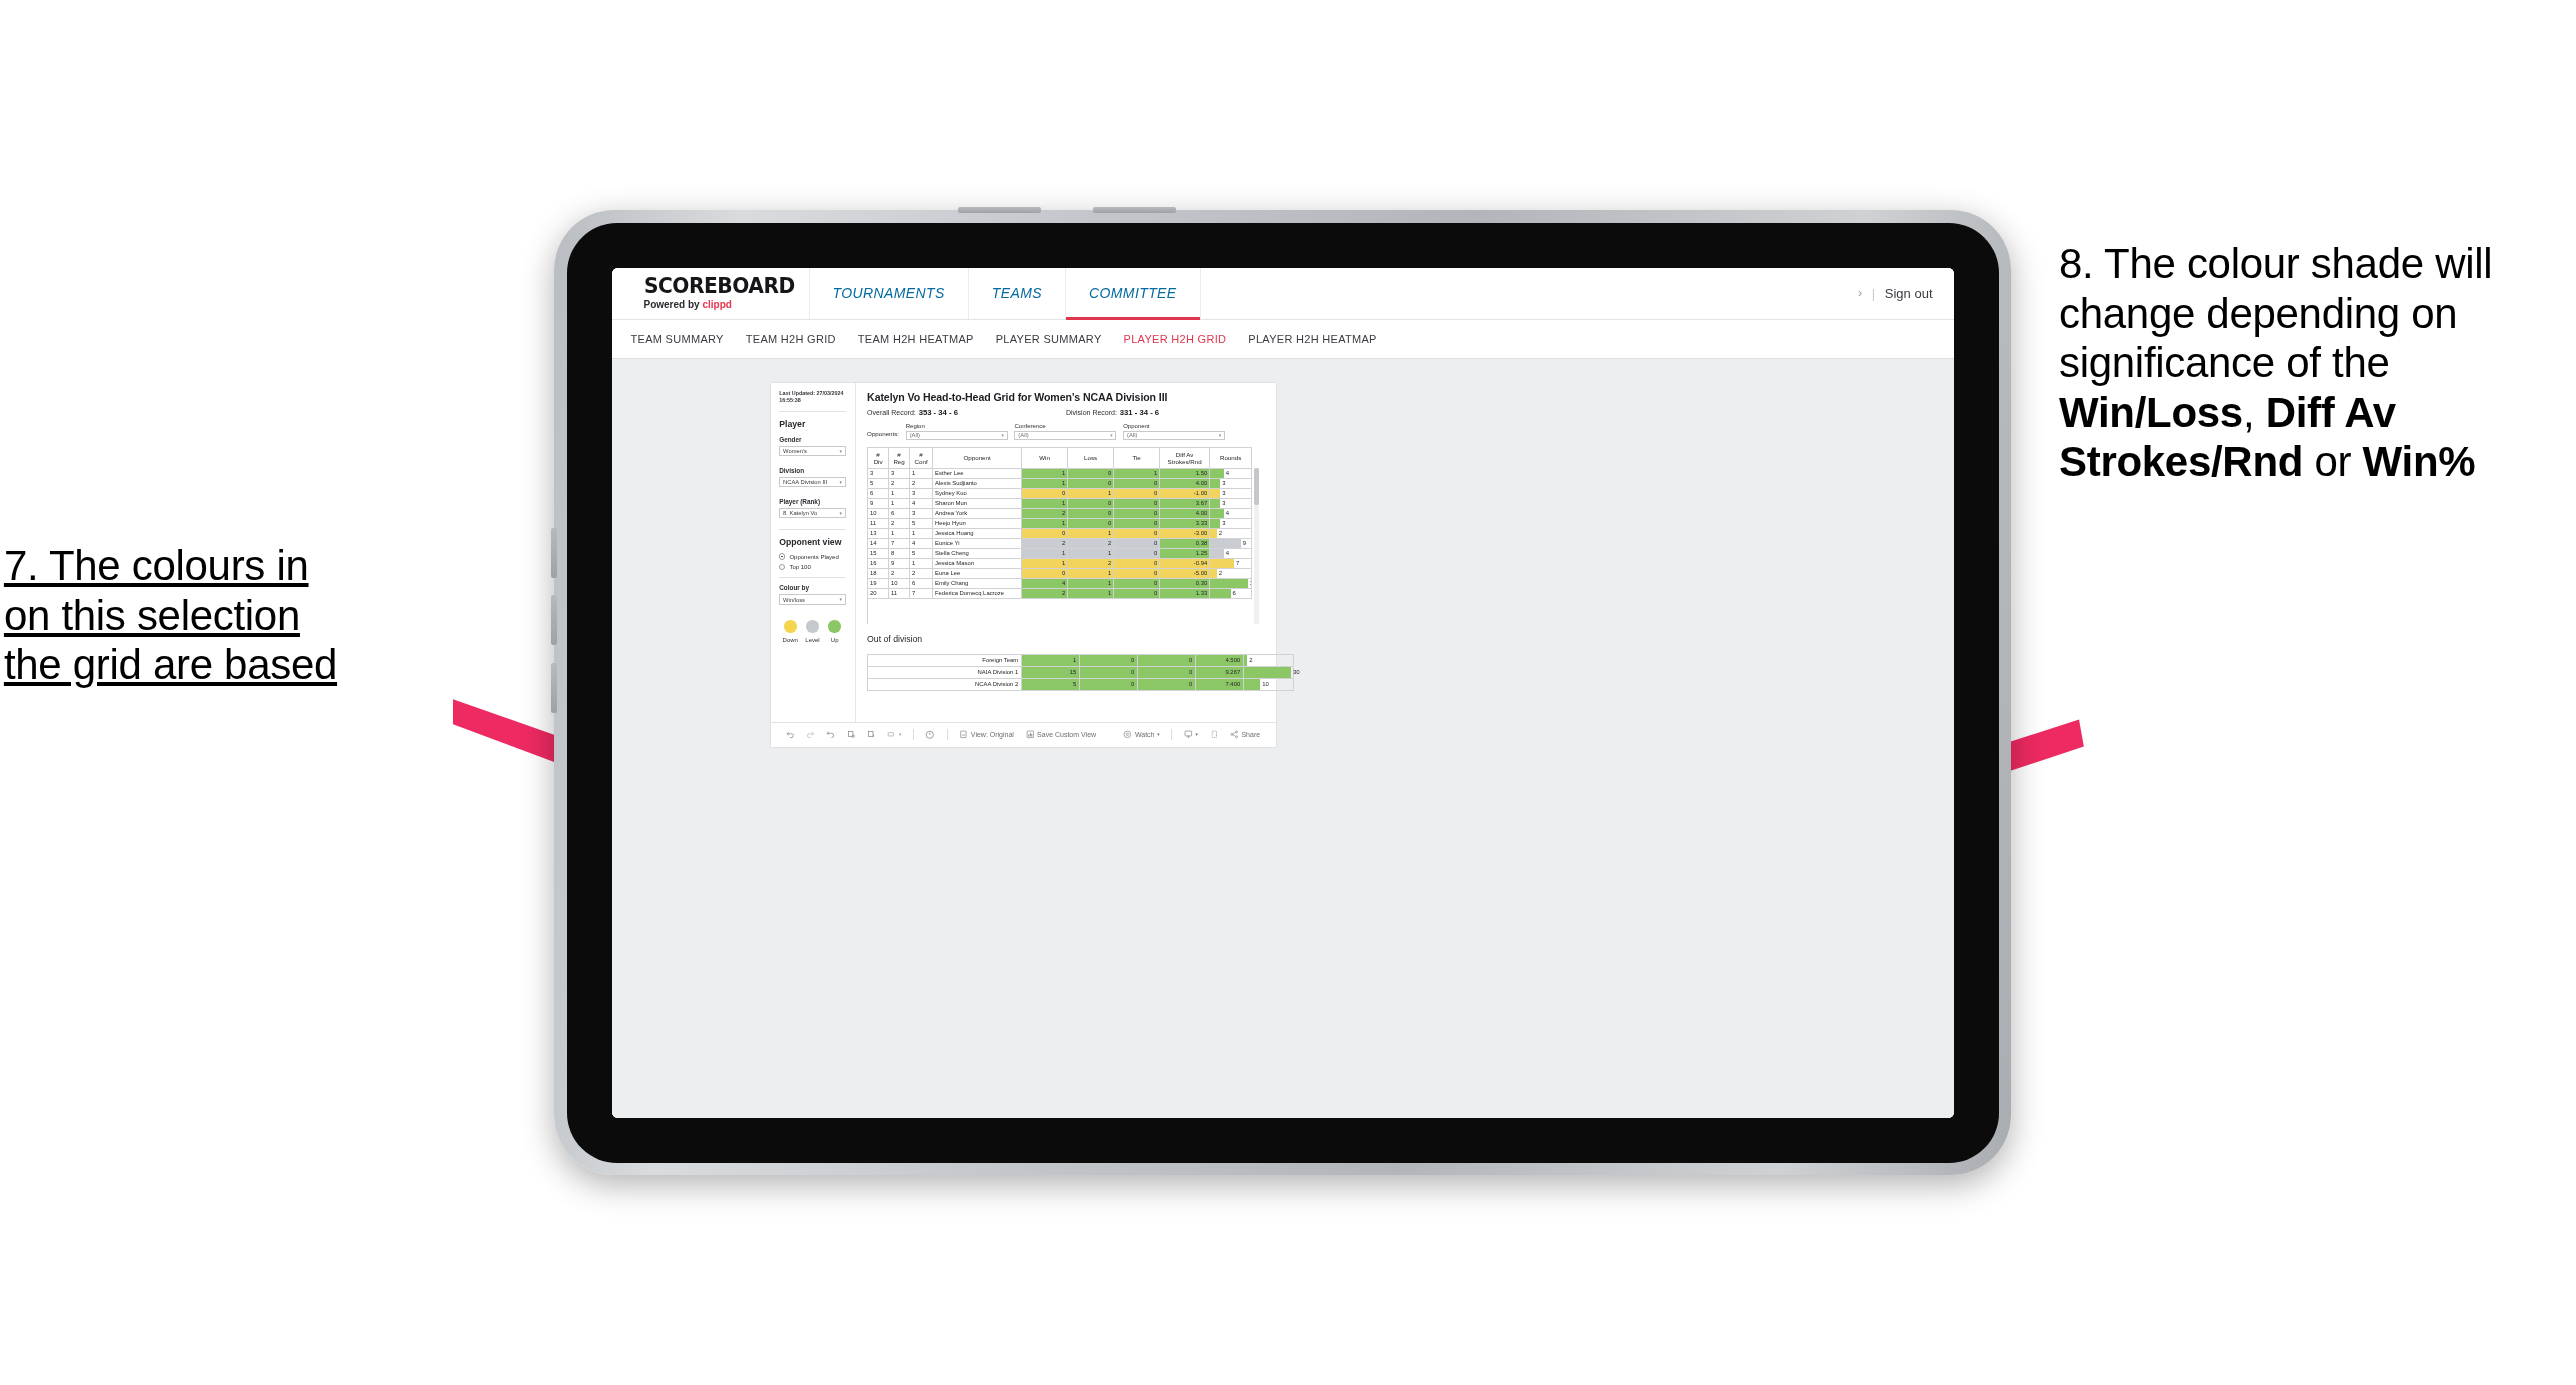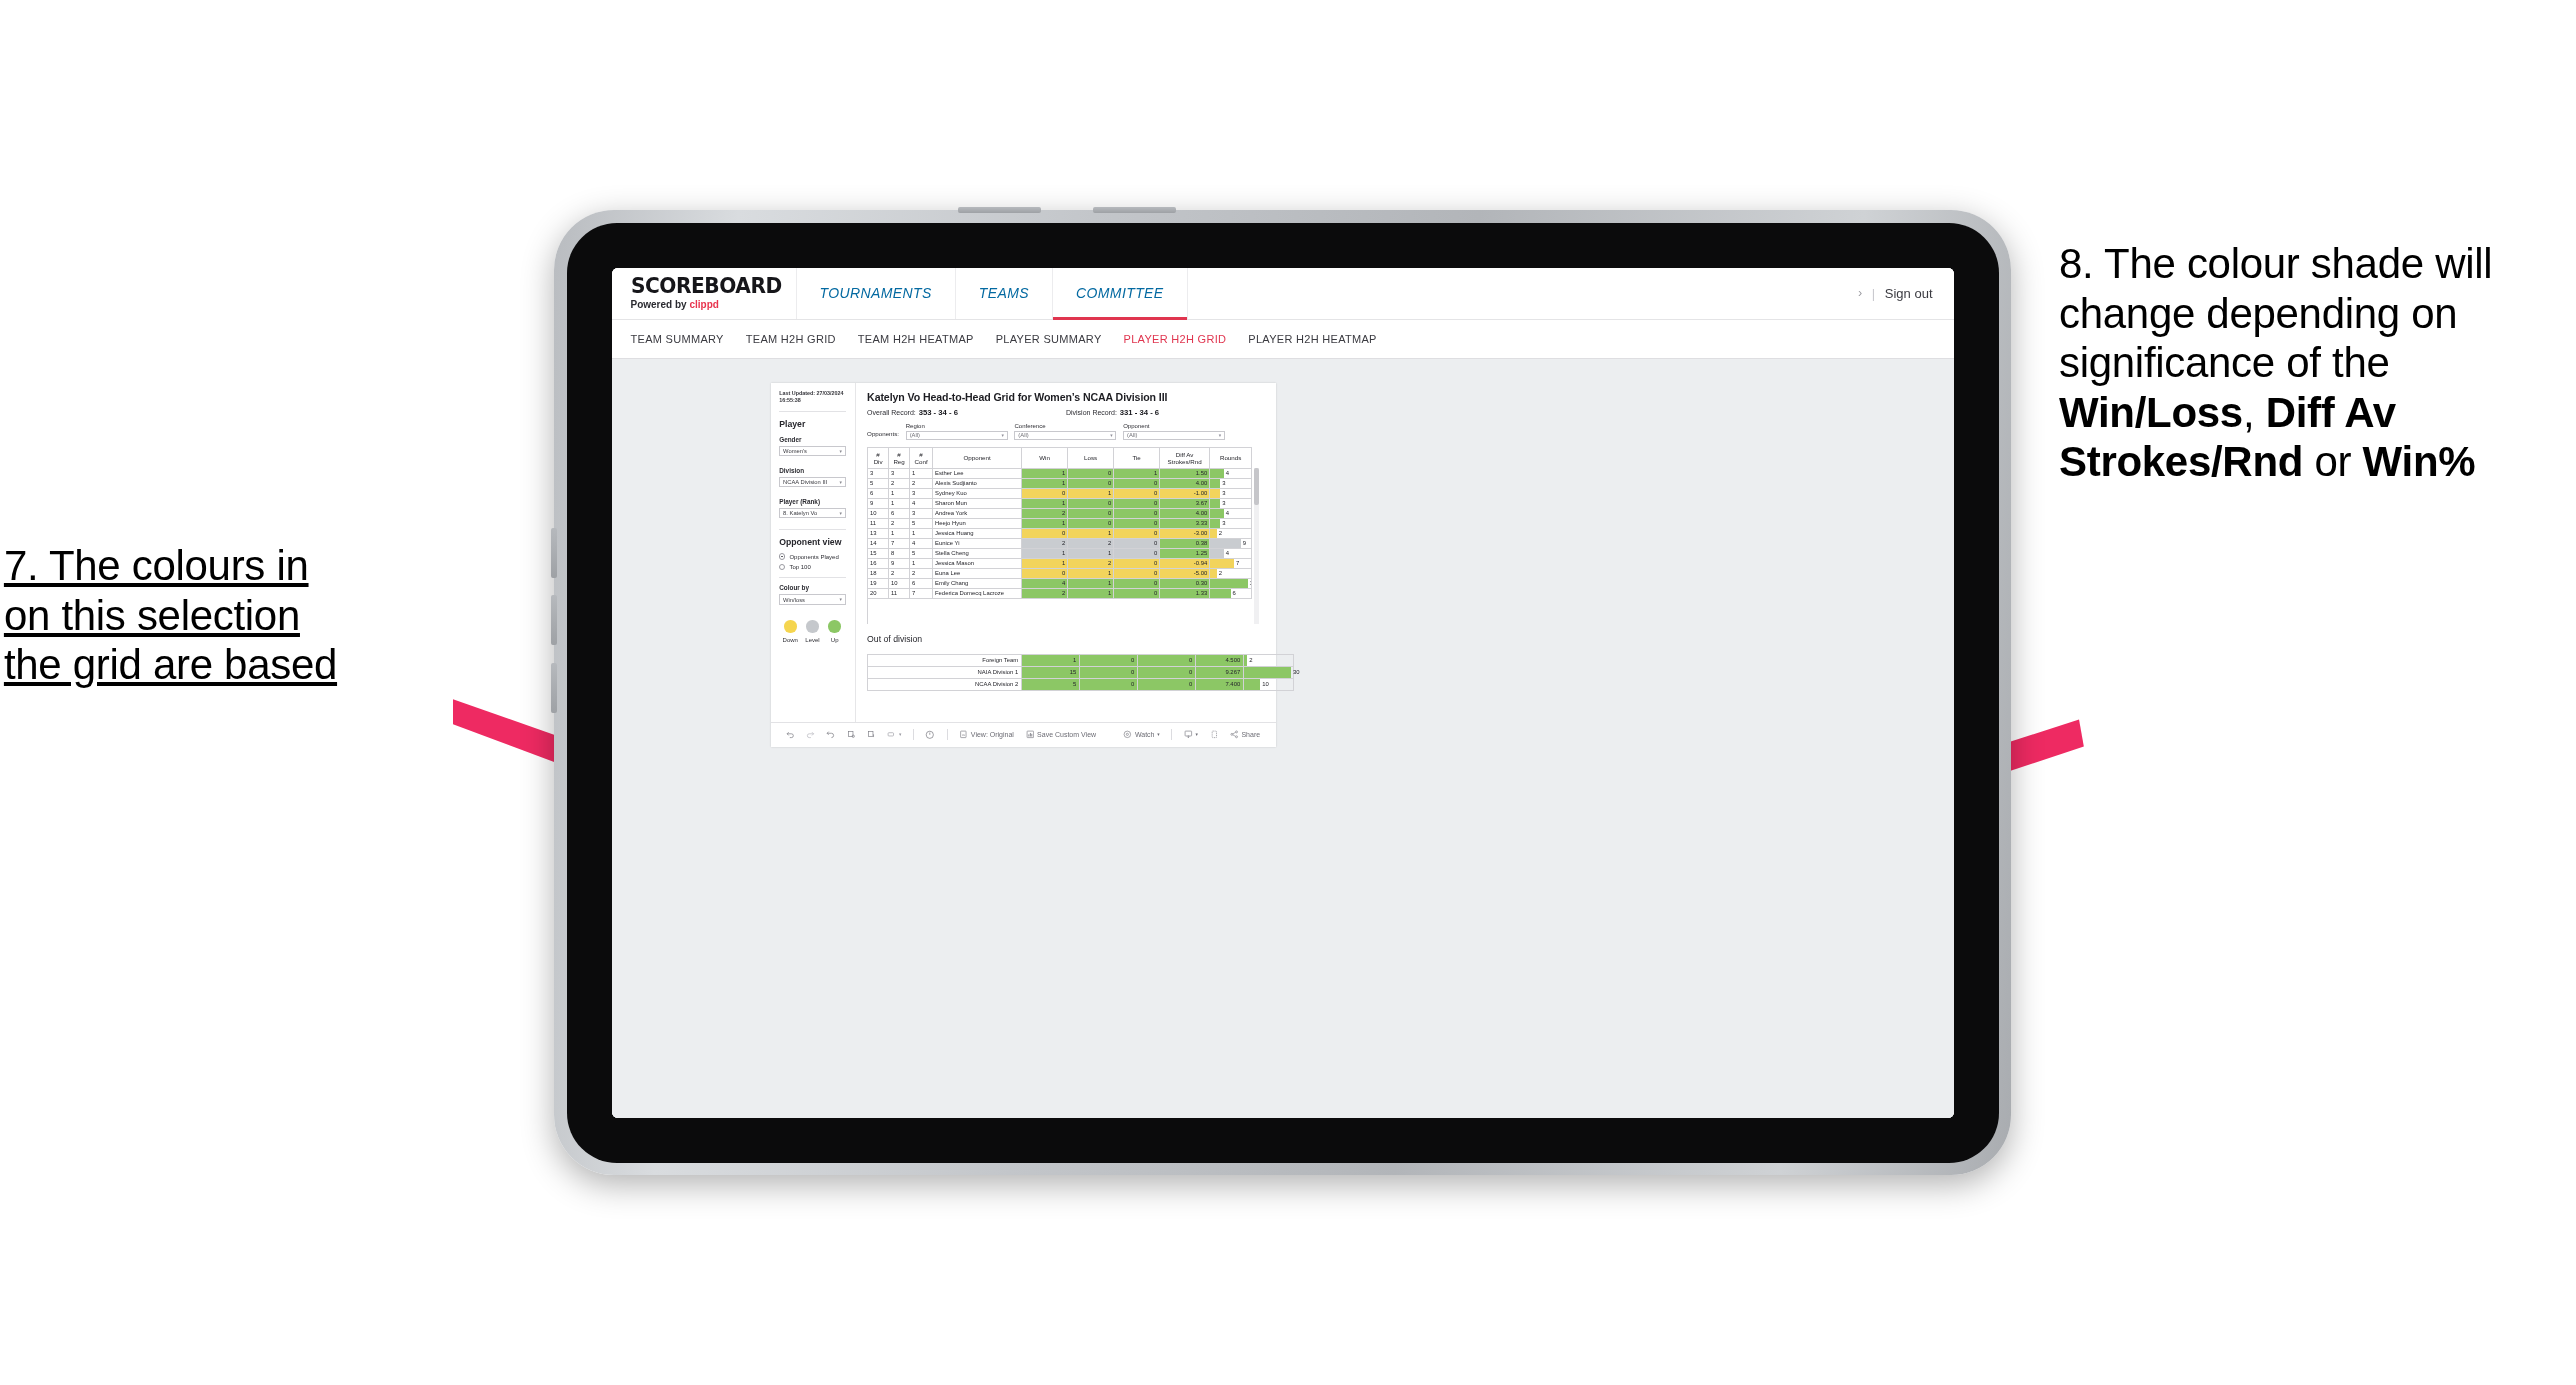--- a/index.html
+++ b/index.html
@@ -63,20 +63,21 @@
   .btn-left3 { left: -2.9px; top: 453px; width: 5.8px; height: 50px; }
 
   
   #app { position: absolute; inset: 0; background:#fff; display:flex; flex-direction:column; }
 
   .topbar {
     height: 52px; background:#fff;
     display:flex; align-items:stretch;
     border-bottom: 1px solid #e4e4e6;
     flex: 0 0 auto;
+    padding-left: 13px;
   }
   .brand {
     width: 185px; padding-left: 19px;
     display:flex; flex-direction:column; justify-content:center;
     border-right:1px solid #ececee;
   }
   .brand-title {
     font-family: "DejaVu Sans", sans-serif;
     font-weight: 900; font-size: 21px; letter-spacing: -0.5px;
     color:#16161a; line-height:1; transform: scaleX(.96);

